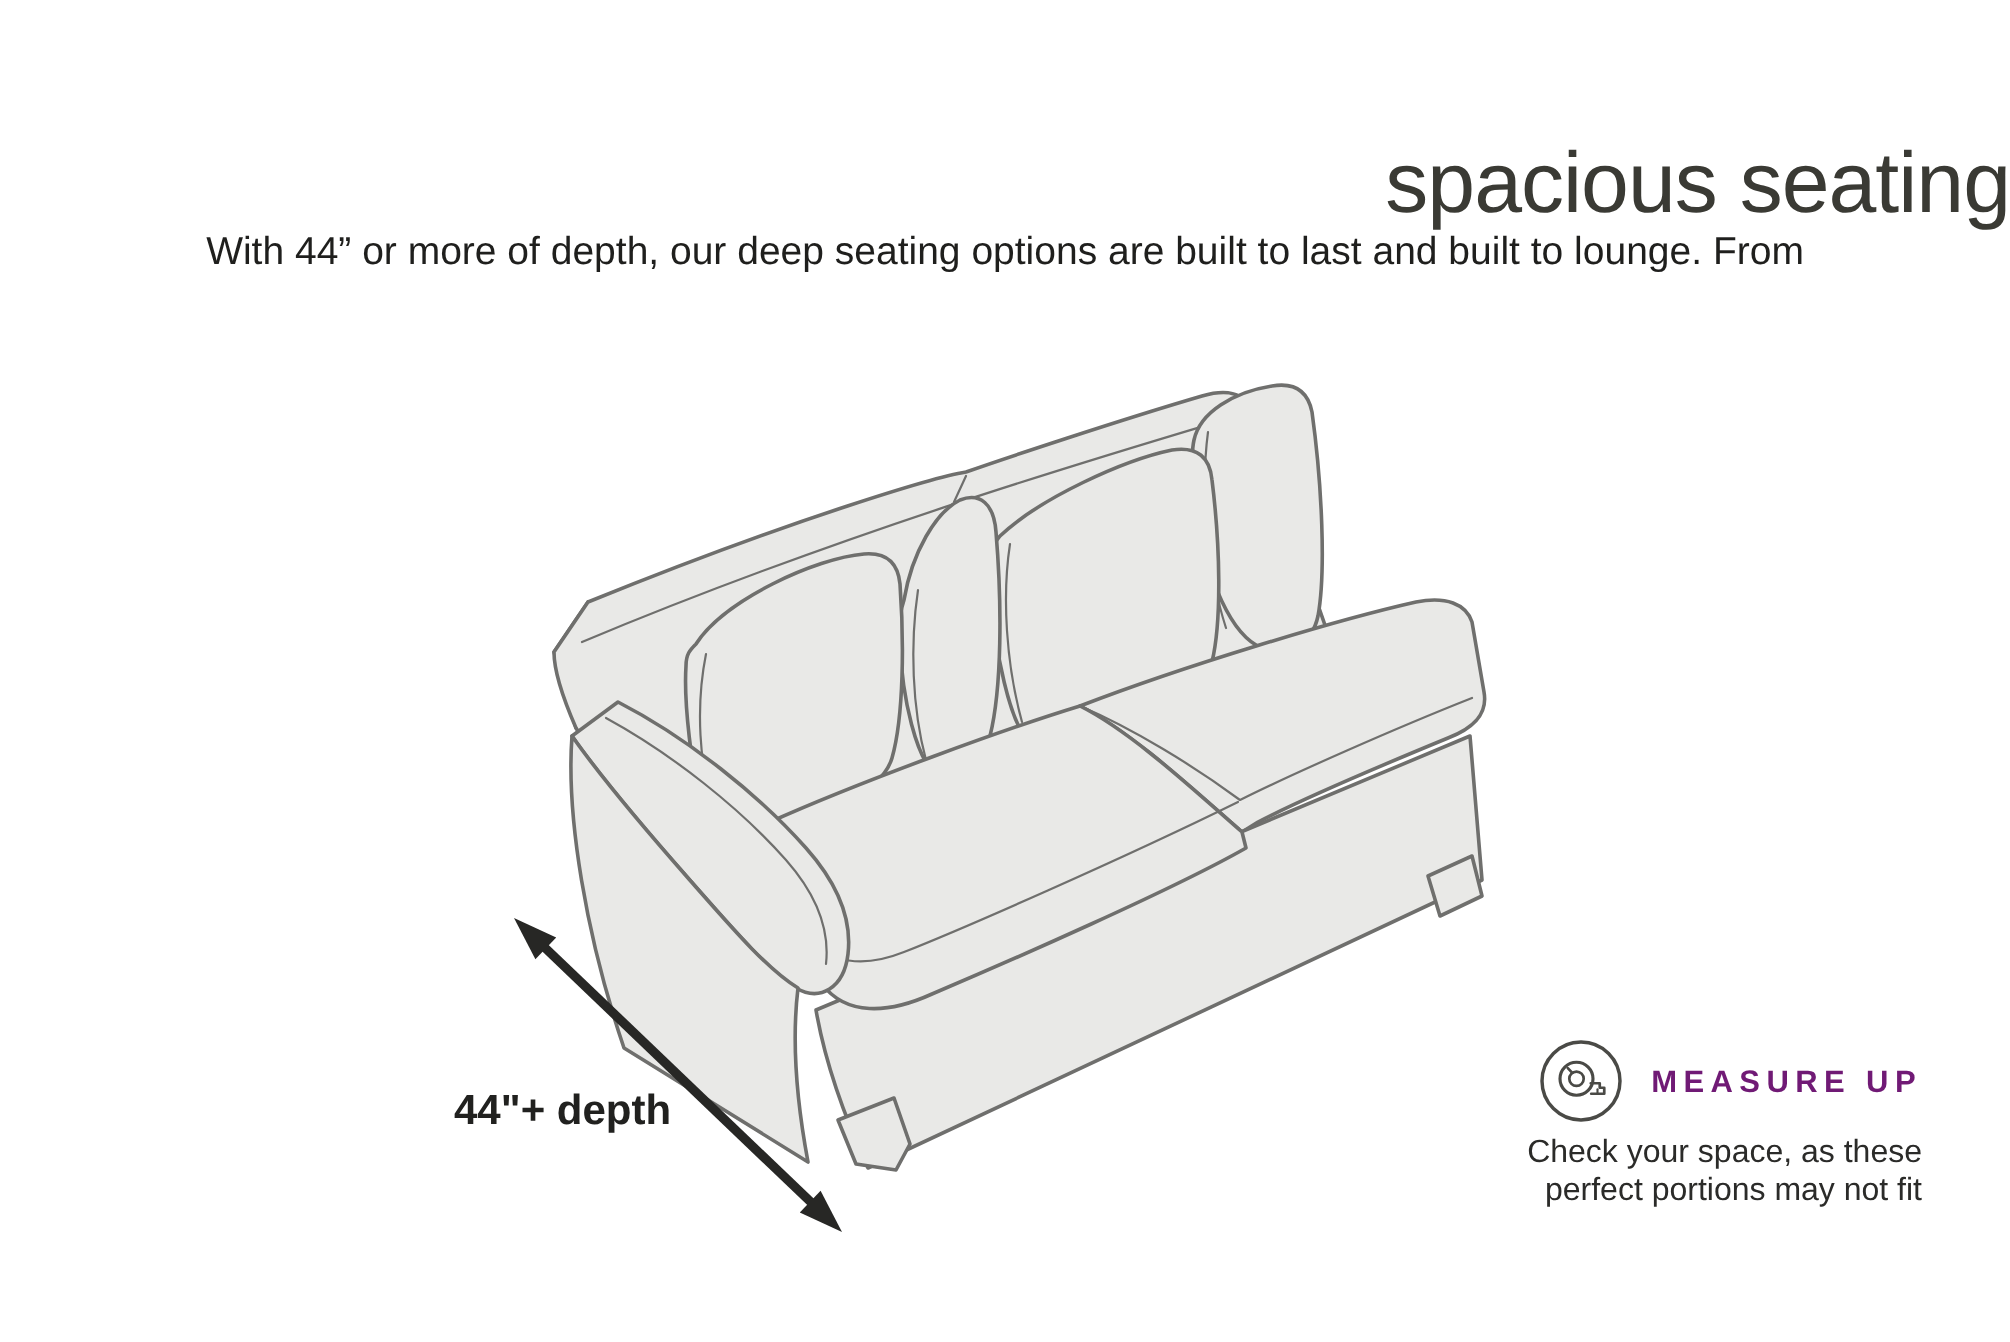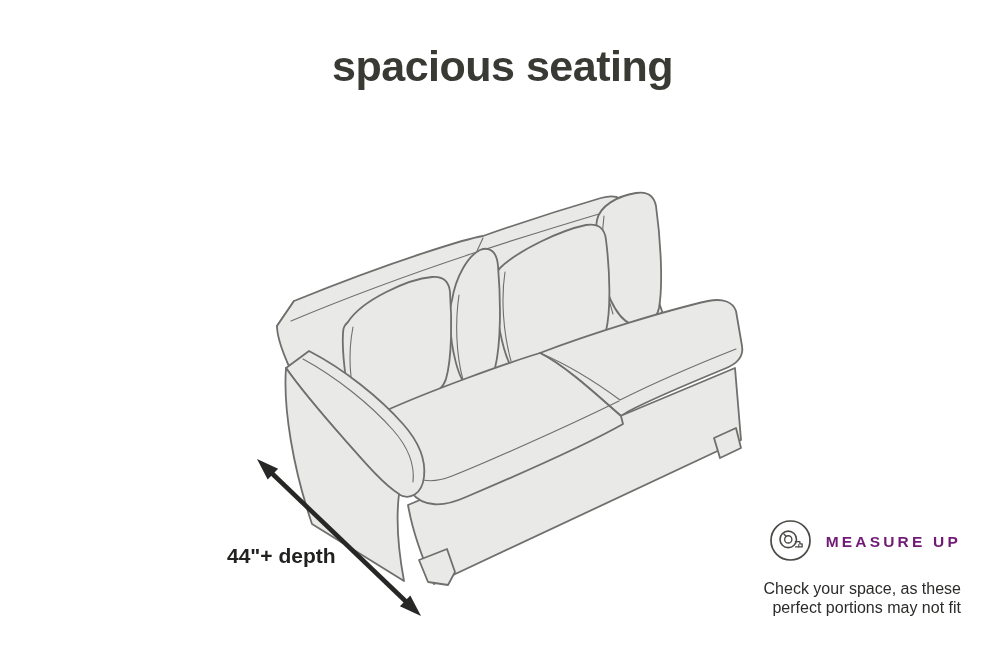--- a/index.html
+++ b/index.html
@@ -1,22 +1,22 @@
 <!DOCTYPE html>
 <html><head>
 <meta charset="utf-8">
 <style>
   html,body{margin:0;padding:0;background:#ffffff;}
   #stage{
     position:relative;width:1005px;height:671px;background:#ffffff;
     font-family:"Liberation Sans", sans-serif;overflow:hidden;
   }
   .title{
-    position:absolute;top:42px;left:0;width:100%;text-align:center;
-    font-size:43px;font-weight:bold;letter-spacing:-0.5px;color:#3a3a34;
+    position:absolute;top:68px;left:0;width:100%;text-align:right;
+    font-size:43px;font-weight:normal;letter-spacing:-0.5px;color:#3a3a34;
   }
   .body-copy{
     position:absolute;top:114px;left:0;width:100%;text-align:center;
     font-size:19.5px;line-height:25.5px;color:#1f1f1d;
   }
   .body-copy div{white-space:nowrap;}
   .sofa-svg{position:absolute;left:0;top:0;}
   .depth-label{
     position:absolute;left:227px;top:544px;
     font-size:21px;font-weight:bold;color:#21211f;white-space:nowrap;
@@ -24,32 +24,33 @@
   .measure-block{
     position:absolute;right:44px;top:518px;width:260px;
     display:flex;flex-direction:column;align-items:flex-end;
   }
   .measure-row{display:flex;align-items:center;justify-content:flex-end;gap:13px;}
   .measure-label{
     font-size:15.5px;font-weight:bold;letter-spacing:3.2px;color:#701a75;
     white-space:nowrap;transform:translateY(1px);
   }
   .measure-note{
-    margin-top:16px;text-align:right;font-size:16px;line-height:19px;color:#2b2b29;
+    margin-top:4px;text-align:right;font-size:16px;line-height:19px;color:#2b2b29;
   }
   .measure-note div{white-space:nowrap;}
 </style>
 </head>
 <body>
 
 <div id="stage">
 
   <div class="title">spacious seating</div>
 
   <div class="body-copy">
+    <div>With 44” or more of depth, our deep seating options are built to last and built to lounge. From</div>
   </div>
 
   <svg class="sofa-svg" width="1005" height="671" viewBox="0 0 1005 671">
     <g fill="#e9e9e7" stroke="#6f6f6d" stroke-width="1.8" stroke-linejoin="round" stroke-linecap="round">
 
       <path d="M 277,326 L 294,301 L 304,342 L 288,364 Z"></path>
 
       <path d="M 288,364 C 281,348 277,334 277,326 L 294,301
                C 400,258 470,238 483,236
                C 500,230 560,210 601,198

